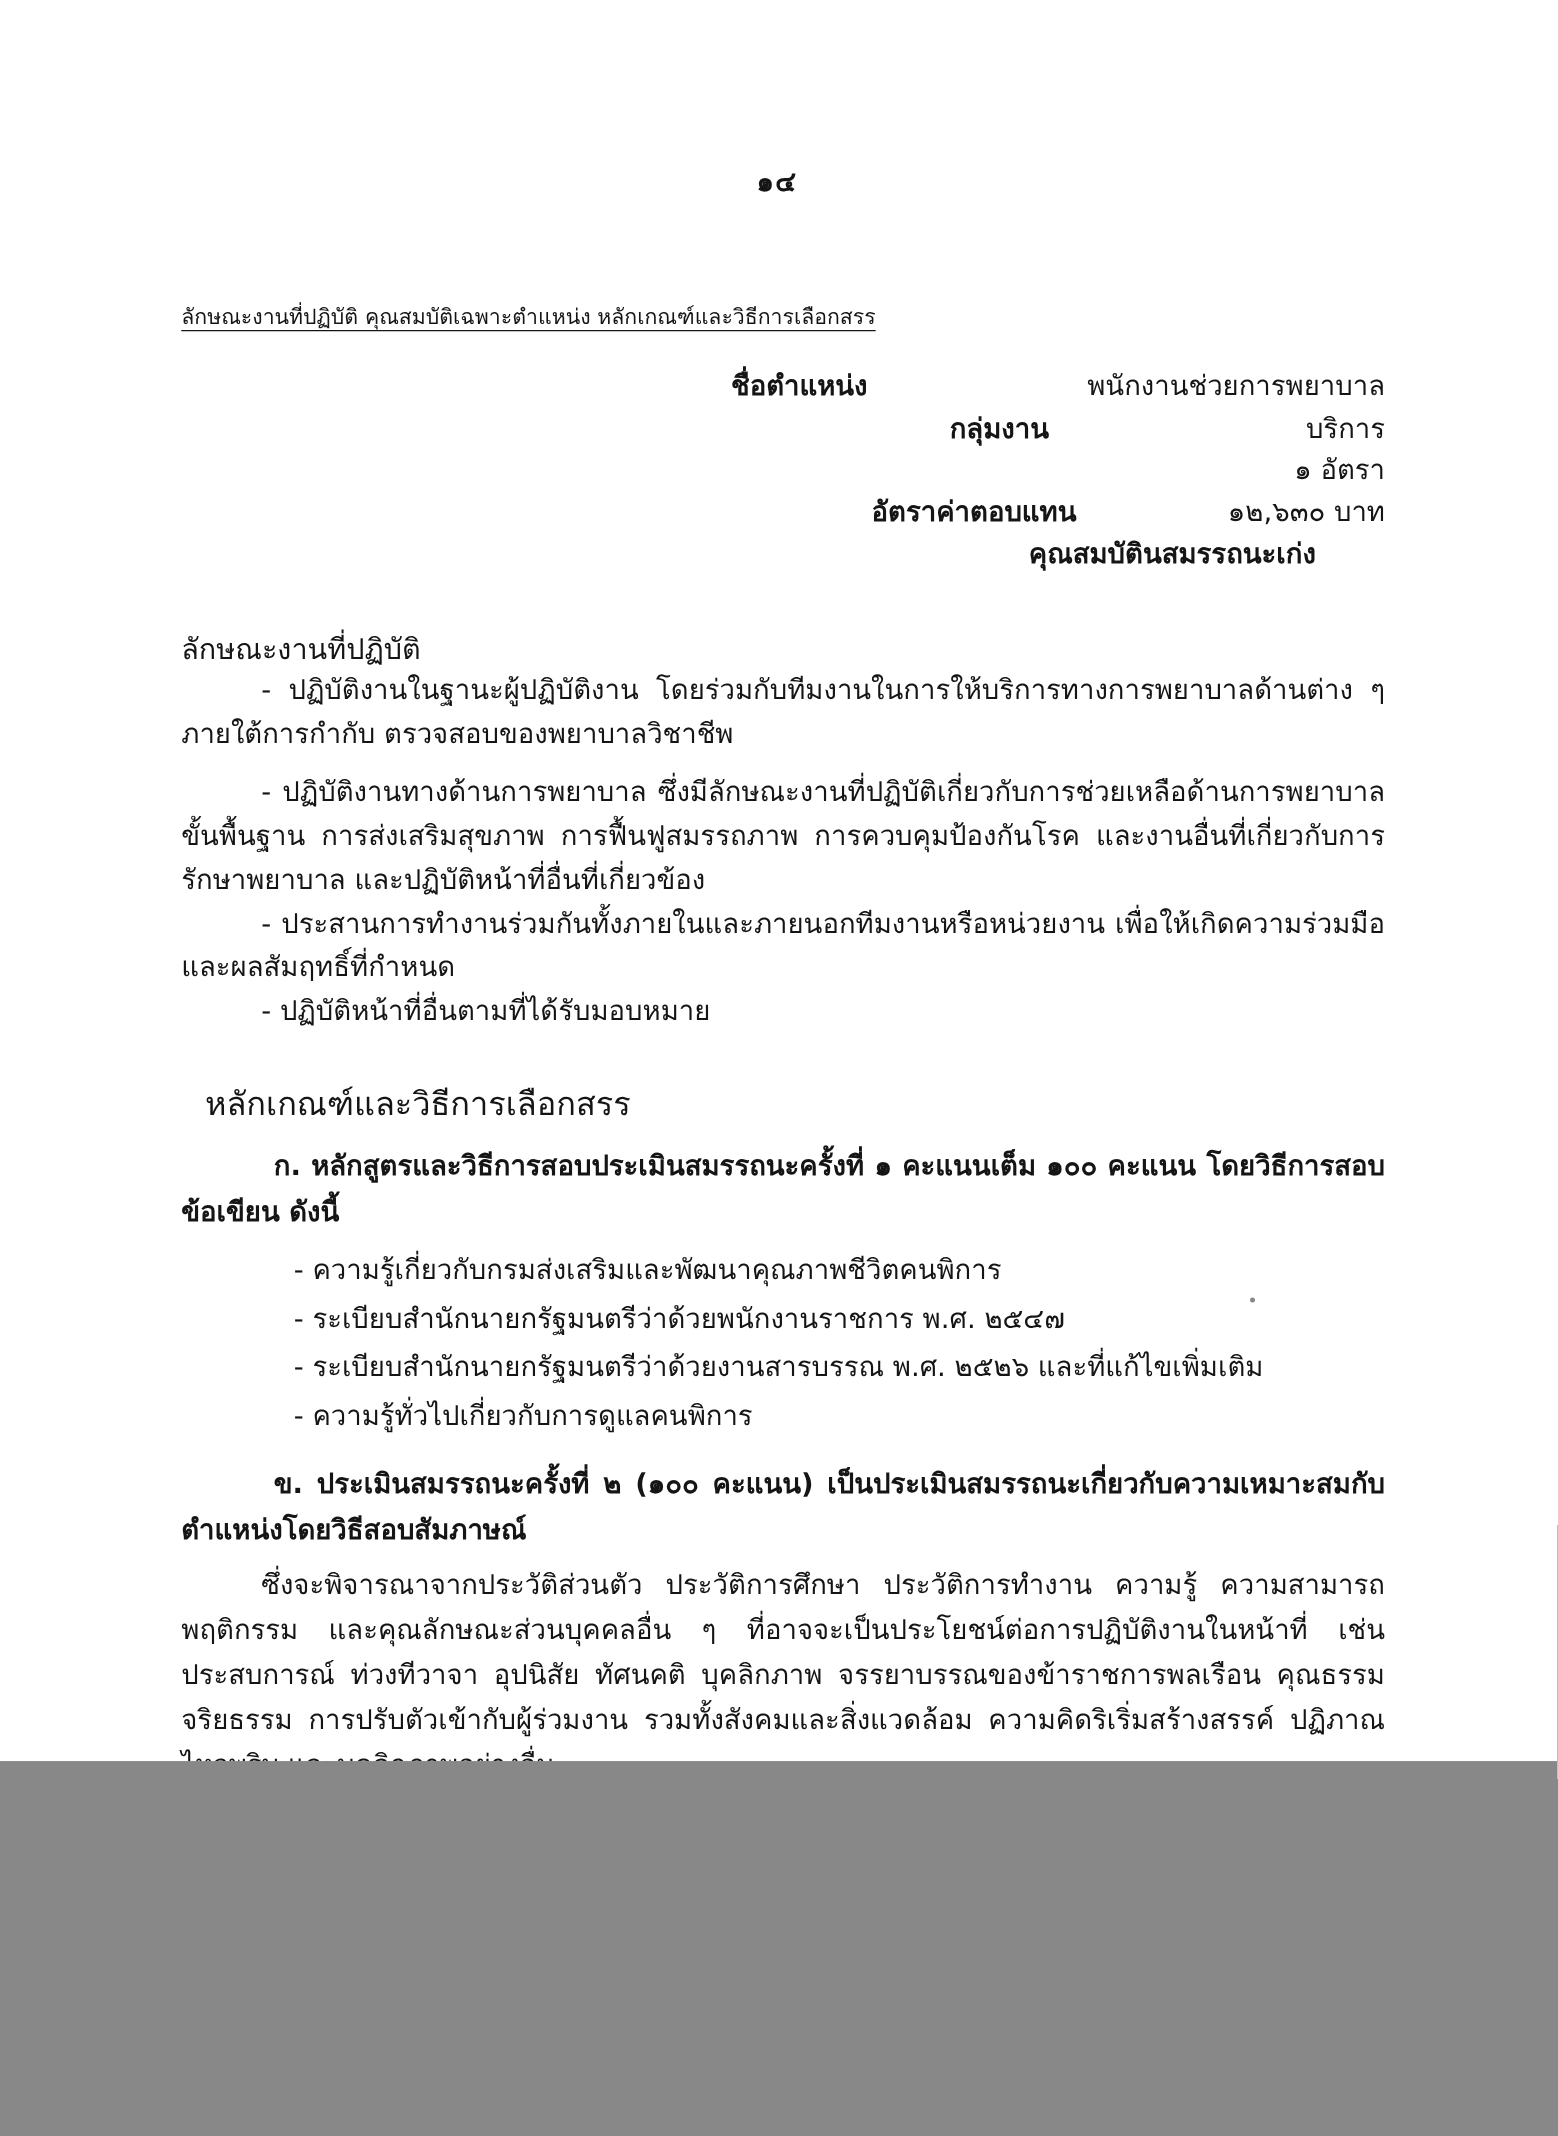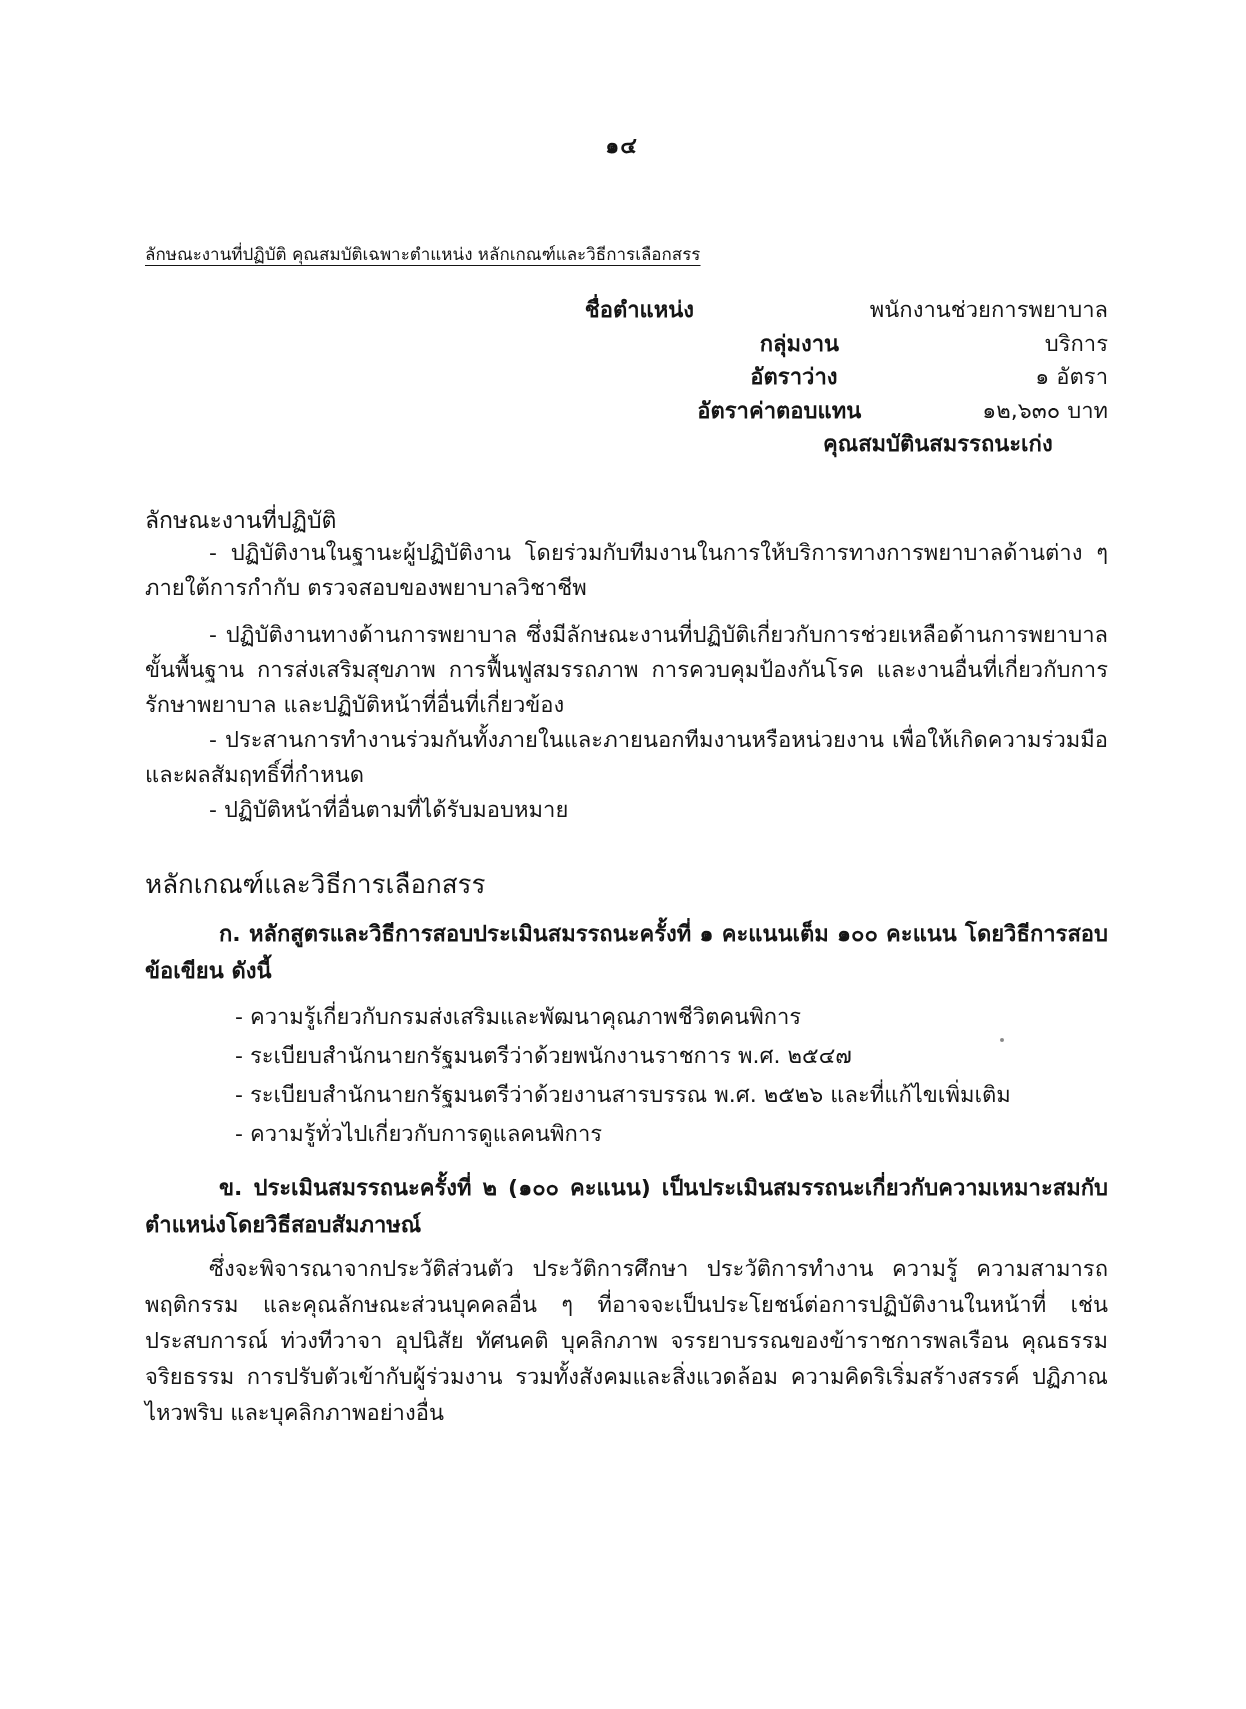--- a/index.html
+++ b/index.html
@@ -1,19 +1,19 @@
 <!DOCTYPE html>
 <html><head>
 <meta charset="utf-8">
 <style>
   html, body { margin: 0; padding: 0; background: #888; }
   .page {
     position: relative;
     width: 1246px;
-    height: 1709px;
+    height: 1409px;
     margin: 0 auto;
     background: #ffffff;
     font-family: "DejaVu Sans", sans-serif;
     color: #151515;
     box-sizing: border-box;
     padding: 128px 138px 0 145px;
     overflow: hidden;
   }
   .page-number {
     text-align: center;
@@ -33,21 +33,21 @@
   .fields { margin-top: 24px; }
   .field-row { display: flex; line-height: 33.5px; justify-content: flex-end; }
   .field-label { width: 285px; flex: 0 0 285px; font-weight: bold; font-size: 22px; }
   .field-value { font-size: 22px; }
   .section-heading {
     margin: 44px 0 0 0;
     font-size: 23px;
     font-weight: normal;
     line-height: 30px;
   }
-  .section-heading.big { font-size: 26px; margin-top: 42px; }
+  .section-heading.big { font-size: 26px; margin-top: 42px; margin-left: 19px; }
   .para {
     margin: 0;
     font-size: 22px;
     line-height: 35px;
     text-align: justify;
     text-indent: 64px;
   }
   .para.first { margin-top: 12px; }
   .para.intro { font-weight: bold; text-indent: 74px; margin-top: 16px; line-height: 37px; }
   .bullets { margin: 8px 0 0 90px; }
@@ -74,21 +74,20 @@
   <div class="fields">
     <div class="field-row">
       <div class="field-label">ชื่อตำแหน่ง</div>
       <div class="field-value">พนักงานช่วยการพยาบาล</div>
     </div>
     <div class="field-row">
       <div class="field-label">กลุ่มงาน</div>
       <div class="field-value">บริการ</div>
     </div>
     <div class="field-row">
-      <div class="field-label">อัตราว่าง</div>
       <div class="field-value">๑  อัตรา</div>
     </div>
     <div class="field-row">
       <div class="field-label">อัตราค่าตอบแทน</div>
       <div class="field-value">๑๒,๖๓๐ บาท</div>
     </div>
     <div class="field-row">
       <div class="field-label">คุณสมบัตินสมรรถนะเก่ง</div>
     </div>
   </div>

